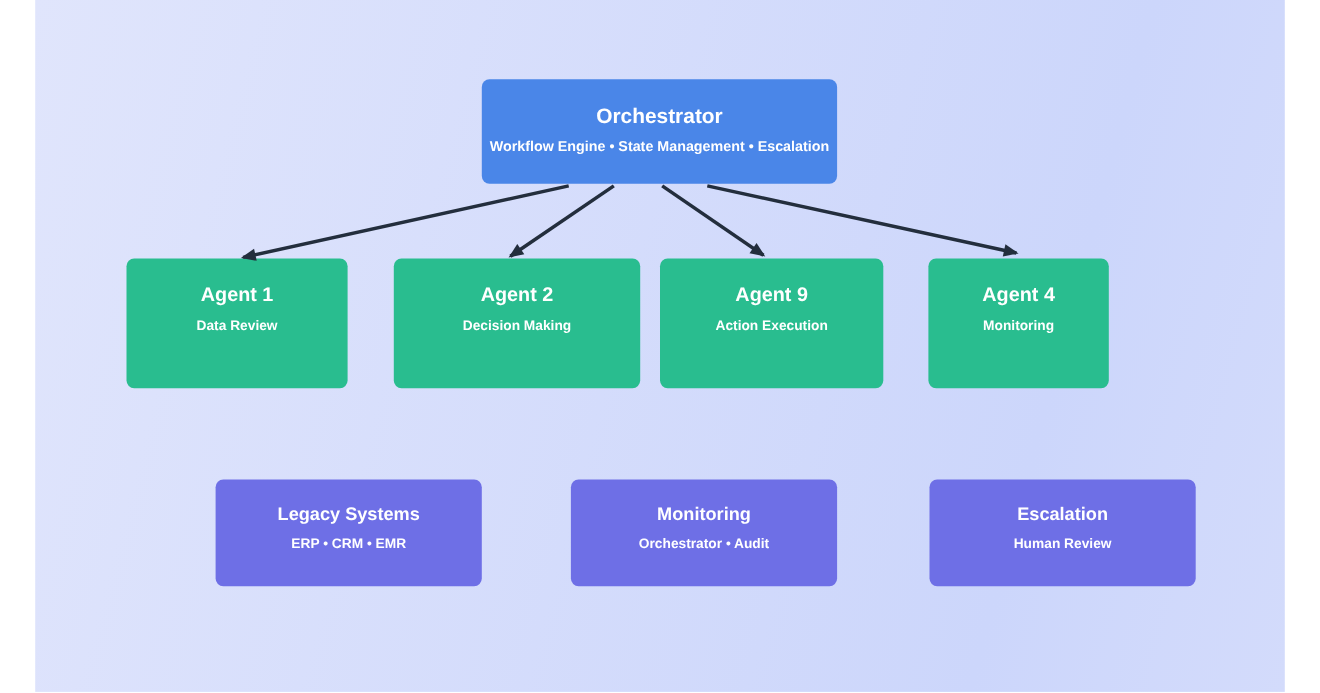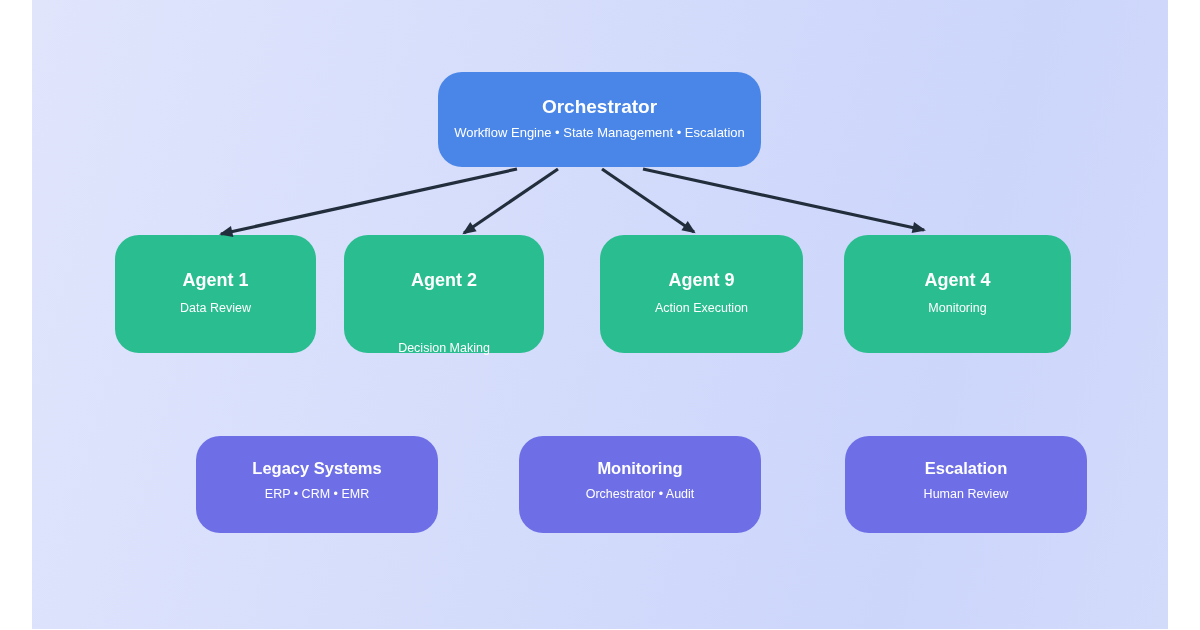--- a/index.html
+++ b/index.html
@@ -14,58 +14,58 @@
   }
   .panel {
     position: absolute; left: 32px; right: 32px; top: 0; bottom: 1px;
     background: linear-gradient(105deg,
       var(--panel-gradient-start, #e0e5fc) 0%,
       var(--panel-gradient-end, #ccd6fb) 78%,
       var(--panel-gradient-mid, #d3dbfb) 100%);
   }
   .node {
     position: absolute;
-    border-radius: 24px;
+    border-radius: 7px;
     color: var(--node-text, #ffffff);
     text-align: center;
     box-sizing: border-box;
     display: flex; flex-direction: column; align-items: center;
     z-index: 2;
   }
   .node .title   { font-weight: 700; }
-  .node .subtitle{ font-size: 12.5px; line-height: 18px; }
+  .node .subtitle{ font-size: 12.5px; line-height: 18px; font-weight: bold; }
 
   .node.orchestrator {
     left: 438px; top: 72px; width: 323px; height: 95px;
     background: var(--orchestrator-fill, #4a86e8);
     padding-top: 22px;
   }
   .node.orchestrator .title    { font-size: 19px; line-height: 26px; }
   .node.orchestrator .subtitle { margin-top: 4px; font-size: 13px; }
 
   .node.agent {
     top: 235px; height: 118px;
     background: var(--agent-fill, #29bd8f);
     padding-top: 21px;
   }
-  .node.agent .title    { font-size: 18px; line-height: 24px; margin-top: 12px; }
+  .node.agent .title    { font-size: 18px; line-height: 24px; }
   .node.agent .subtitle { margin-top: 7px; }
 
   .node.integration {
     top: 436px; height: 97px;
     background: var(--integration-fill, #6e6fe6);
     padding-top: 20px;
   }
   .node.integration .title    { font-size: 16.5px; line-height: 24px; }
   .node.integration .subtitle { margin-top: 5px; }
 
   #agent-1 { left: 115px; width: 201px; }
-  #agent-2 { left: 344px; width: 200px; gap: 40px; }
+  #agent-2 { left: 358px; width: 224px; }
   #agent-3 { left: 600px; width: 203px; }
-  #agent-4 { left: 844px; width: 227px; }
+  #agent-4 { left: 844px; width: 164px; }
 
   #integration-1 { left: 196px; width: 242px; }
   #integration-2 { left: 519px; width: 242px; }
   #integration-3 { left: 845px; width: 242px; }
 
   svg.edge-layer {
     position: absolute; left: 0; top: 0; width: 1200px; height: 630px;
     z-index: 3; pointer-events: none;
   }
   svg.edge-layer line {

